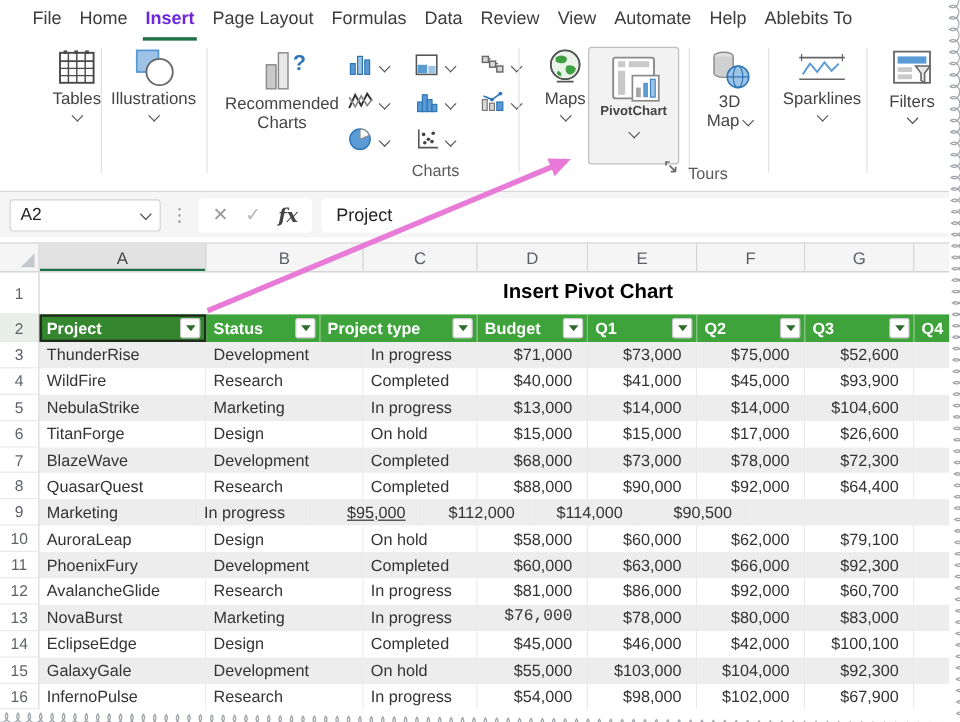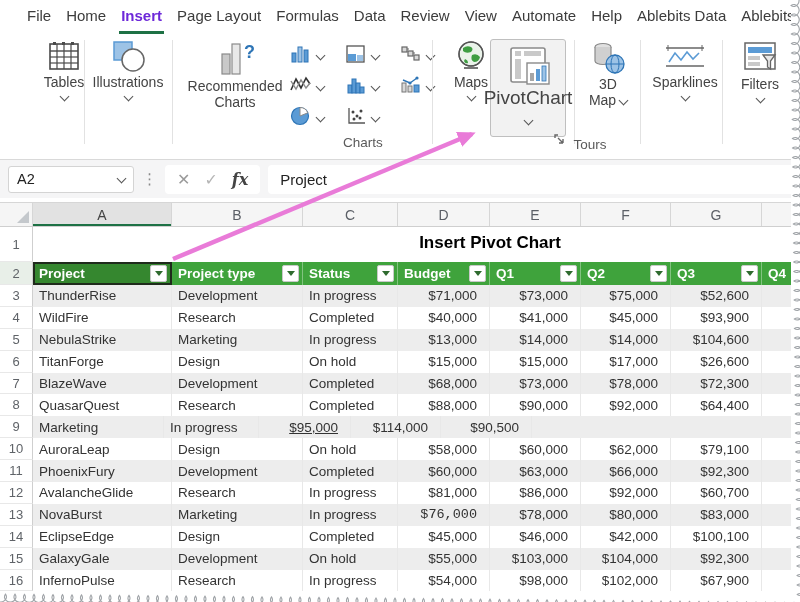--- a/index.html
+++ b/index.html
@@ -14,21 +14,21 @@
   .ribbon{position:absolute;left:0;top:34px;width:800px;height:125px;background:#fff;border-bottom:1px solid #d9d9d9;}
   .bigbtn{position:absolute;display:flex;flex-direction:column;align-items:center;color:#444;
           font-size:14px;line-height:1.15;text-align:center;}
   .chev{width:6px;height:6px;border-right:1.5px solid #555;border-bottom:1.5px solid #555;
         transform:rotate(45deg);margin-top:3px;flex:none;}
   .sep{position:absolute;top:6px;width:1px;height:104px;background:#e2e2e2;}
   .smallbtn{position:absolute;display:flex;align-items:center;gap:5px;height:24px;}
   .grouplabel{position:absolute;font-size:13.5px;color:#5a5a5a;text-align:center;}
   .pivbox{position:absolute;left:490px;top:5px;width:76px;height:98px;background:#f2f2f2;
           border:1px solid #bfbfbf;border-radius:3px;display:flex;flex-direction:column;
-          align-items:center;box-sizing:border-box;padding-top:5px;font-size:19px;color:#444;}
+          align-items:center;box-sizing:border-box;padding-top:5px;font-size:11px;color:#444;font-weight:bold;}
   .launcher{position:absolute;left:553px;top:99px;}
   
   .fbar{position:absolute;left:0;top:160px;width:800px;height:38px;background:#f5f5f6;display:flex;
         align-items:center;padding:0 0 0 8px;box-sizing:border-box;gap:8px;}
   .namebox{width:126px;height:27px;background:#fff;border:1px solid #d4d4d4;border-radius:3px;
            display:flex;align-items:center;padding:0 8px;box-sizing:border-box;font-size:14.5px;color:#222;}
   .namebox .chev{margin:0 0 2px auto;}
   .vdots{color:#8a8a8a;font-size:15px;letter-spacing:0;}
   .fbtns{height:29px;background:#fff;border-radius:4px;display:flex;align-items:center;gap:14px;
          padding:0 12px;font-size:16px;color:#999;}
@@ -75,21 +75,20 @@
       <span class="tab">File</span>
       <span class="tab">Home</span>
       <span class="tab active">Insert</span>
       <span class="tab">Page Layout</span>
       <span class="tab">Formulas</span>
       <span class="tab">Data</span>
       <span class="tab">Review</span>
       <span class="tab">View</span>
       <span class="tab">Automate</span>
       <span class="tab">Help</span>
-      <span class="tab">Ablebits Data</span>
       <span class="tab">Ablebits To</span>
     </div>
 
   <div class="ribbon">
     <div class="bigbtn" style="left:32px;top:6px;width:64px;">
       <span>
         <svg width="38" height="34" viewBox="0 0 38 34">
             <rect x="5" y="4" width="28" height="25" fill="#fff" stroke="#4a4a4a" stroke-width="1.6"></rect>
             <line x1="5" y1="11" x2="33" y2="11" stroke="#4a4a4a" stroke-width="1.4"></line>
             <line x1="5" y1="17" x2="33" y2="17" stroke="#4a4a4a" stroke-width="1.2"></line>
@@ -336,28 +335,28 @@
     </div>
     <div class="title">Insert Pivot Chart</div>
     <div class="row2">
       <div class="gut hl">2</div>
     <div class="th sel" style="width: 139px;">
           <span>Project</span>
           <span class="fbtn">
             <i></i>
           </span>
         </div>
+        <div class="th" style="width: 95px;">
+          <span>Status</span>
+          <span class="fbtn">
+            <i></i>
+          </span>
+        </div>
         <div class="th" style="width: 131px;">
           <span>Project type</span>
-          <span class="fbtn">
-            <i></i>
-          </span>
-        </div>
-        <div class="th" style="width: 95px;">
-          <span>Status</span>
           <span class="fbtn">
             <i></i>
           </span>
         </div>
         <div class="th" style="width: 92px;">
           <span>Budget</span>
           <span class="fbtn">
             <i></i>
           </span>
         </div>
@@ -448,20 +447,21 @@
           <div class="dc money" style="width: 91px;">$90,000</div>
           <div class="dc money" style="width: 90px;">$92,000</div>
           <div class="dc money" style="width: 91px;">$64,400</div>
           <div class="dc" style="flex: 1 1 0%;"></div>
         </div>
         <div class="dr band">
           <div class="gut">9</div>
           <div class="dc" style="width: 131px;">Marketing</div>
           <div class="dc" style="width: 95px;">In progress</div>
           <div class="dc money" style="width: 92px; text-decoration: underline;">$95,000</div>
+          <div class="dc money" style="width: 91px;">$112,000</div>
           <div class="dc money" style="width: 90px;">$114,000</div>
           <div class="dc money" style="width: 91px;">$90,500</div>
           <div class="dc" style="flex: 1 1 0%;"></div>
         </div>
         <div class="dr">
           <div class="gut">10</div>
           <div class="dc" style="width: 139px;">AuroraLeap</div>
           <div class="dc" style="width: 131px;">Design</div>
           <div class="dc" style="width: 95px;">On hold</div>
           <div class="dc money" style="width: 92px;">$58,000</div>

